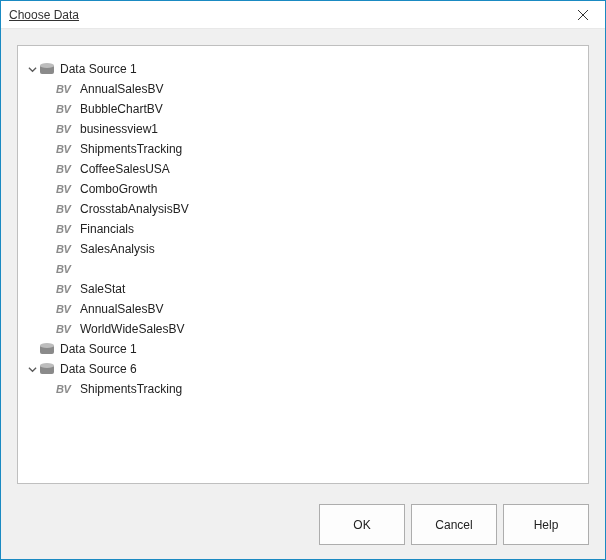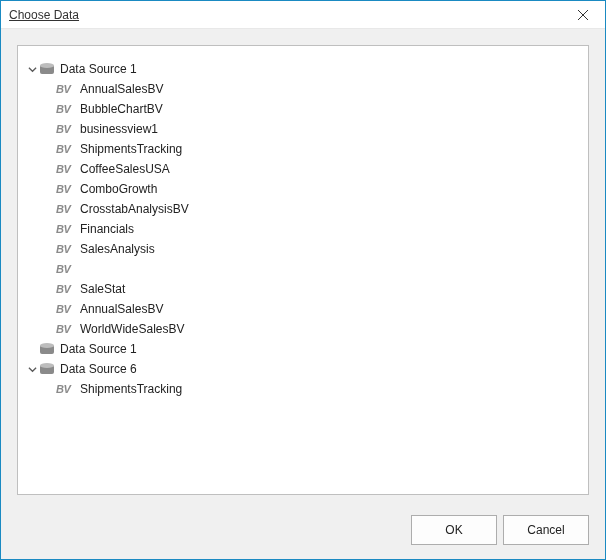--- a/index.html
+++ b/index.html
@@ -101,21 +101,21 @@
   }
 
   .button-row {
     display: flex;
     justify-content: flex-end;
     gap: 6px;
     padding: 10px 16px 14px 16px;
   }
   .btn {
     width: 86px;
-    height: 30px;
+    height: 41px;
     background: #fdfdfd;
     border: 1px solid #adadad;
     font-size: 12px;
     font-family: inherit;
     color: #222;
     cursor: default;
     padding: 0;
   }
 </style>
 </head>
@@ -235,15 +235,16 @@
           <span class="spacer" style="width: 30px;"></span>
           <span class="bv-icon">BV</span>
           <span class="node-label">ShipmentsTracking</span>
         </div>
       </div>
   </div>
 
   <div class="button-row">
     <button class="btn">OK</button>
     <button class="btn">Cancel</button>
+    <button class="btn">Help</button>
   </div>
 
 </div>
 
 </body></html>

